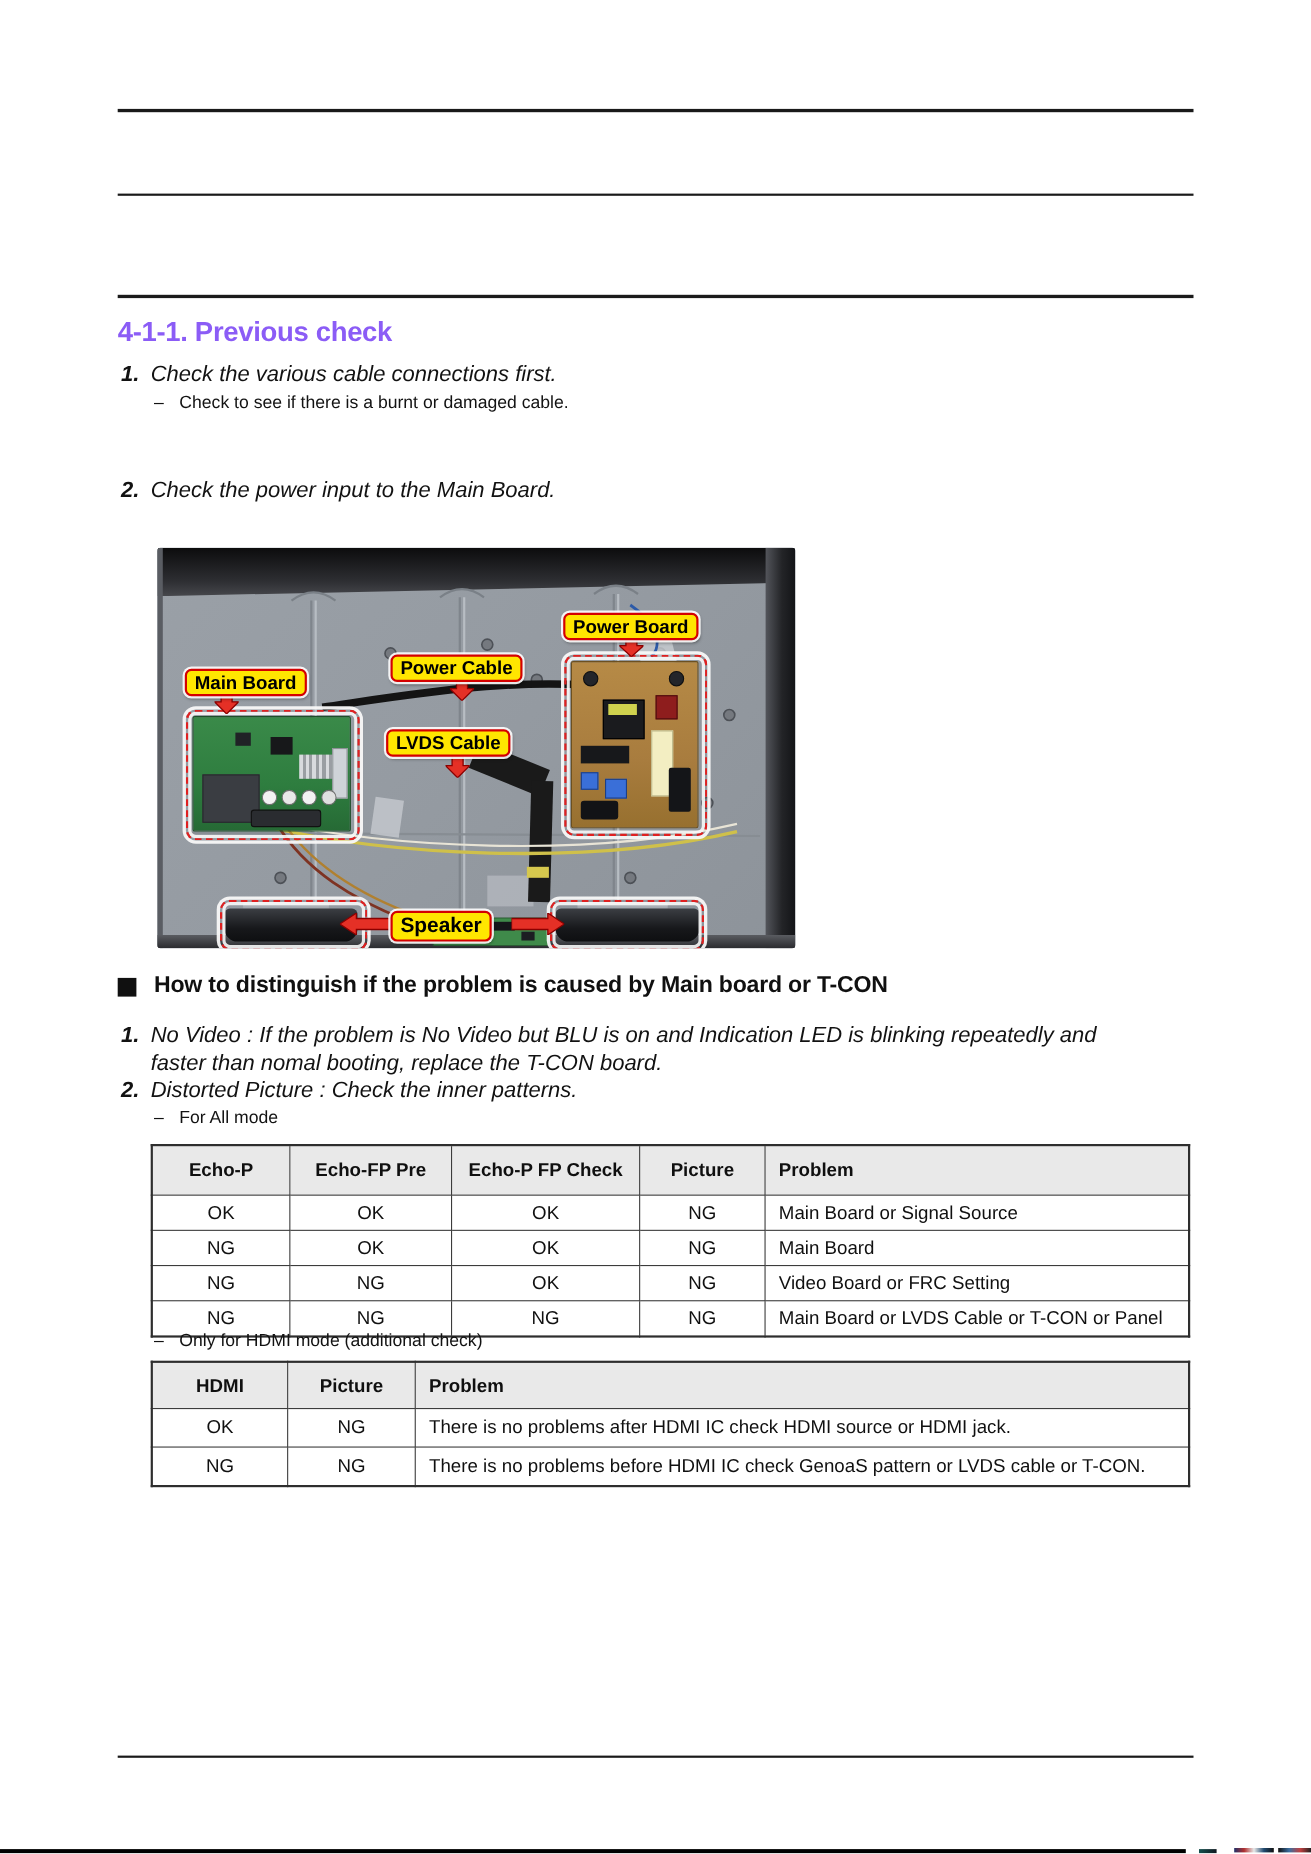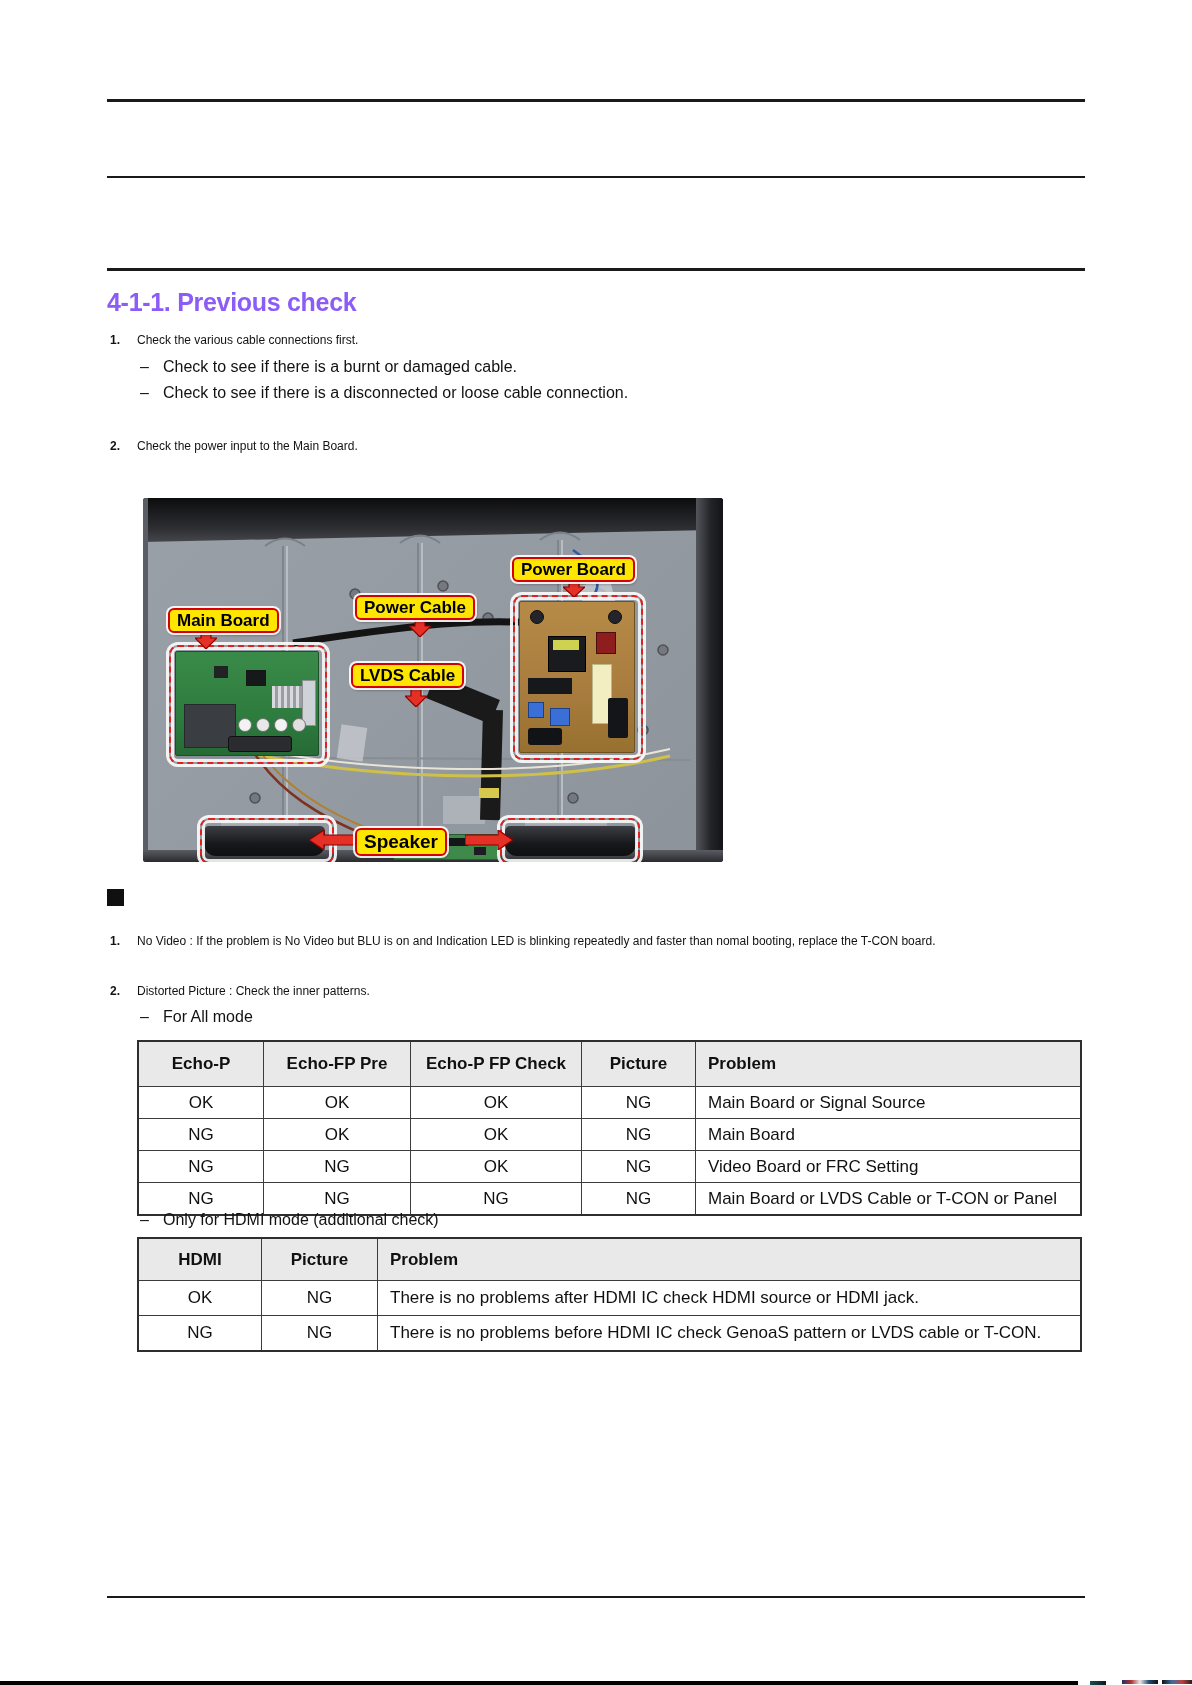--- a/index.html
+++ b/index.html
@@ -7,21 +7,21 @@
         font-family:"Liberation Sans",sans-serif;color:#121212;}
 
   .rule{position:absolute;background:#1a1a1a;}
 
   
   .h1{position:absolute;left:107px;top:288px;font-size:25px;font-weight:bold;letter-spacing:-0.3px;color:#8b5cf6;}
   .h2wrap{position:absolute;left:107px;top:884px;width:978px;display:flex;align-items:flex-start;}
   .h2square{width:17px;height:17px;background:#101010;margin-top:5px;flex:0 0 auto;}
   .h2{font-size:21px;font-weight:bold;margin-left:16px;letter-spacing:-0.2px;color:#101010;}
 
-  .step{position:absolute;left:110px;font-size:12px;line-height:21px;}
+  .step{position:absolute;left:110px;font-size:20px;line-height:21px;font-style:italic;}
   .step .num{font-weight:bold;display:inline-block;width:27px;vertical-align:top;}
   .step .txt{display:inline-block;vertical-align:top;width:910px;}
   .sub{position:absolute;left:140px;font-size:16px;line-height:20px;}
   .sub .dash{display:inline-block;width:23px;vertical-align:top;}
   .sub .txt{display:inline-block;vertical-align:top;}
 
   
   #photo{position:absolute;left:143px;top:498px;width:580px;height:364px;overflow:hidden;
          background:linear-gradient(135deg,#9aa0a7 0%,#959ba2 45%,#8d939a 100%);border-radius:3px;}
   .bezel-top{position:absolute;left:0;top:0;width:100%;height:44px;
@@ -82,23 +82,20 @@
   <div class="rule" style="left:107px;top:268px;width:978px;height:3px;"></div>
   <div class="rule" style="left:107px;top:1596px;width:978px;height:2px;"></div>
 
   <div class="h1">4-1-1. Previous check</div>
 
   <div class="step" style="top:330px;">
     <span class="num">1.</span><span class="txt">Check the various cable connections first.</span>
   </div>
   <div class="sub" style="top:357px;">
     <span class="dash">–</span><span class="txt">Check to see if there is a burnt or damaged cable.</span>
-  </div>
-  <div class="sub" style="top:383px;">
-    <span class="dash">–</span><span class="txt">Check to see if there is a disconnected or loose cable connection.</span>
   </div>
   <div class="step" style="top:436px;">
     <span class="num">2.</span><span class="txt">Check the power input to the Main Board.</span>
   </div>
 
   <div id="photo">
     <div class="bezel-top"></div>
     <div class="bezel-left"></div>
     <div class="bezel-right"></div>
     <div class="bezel-bottom"></div>
@@ -203,20 +200,21 @@
 
     <div class="photo-label" style="left:25px;top:110px;">Main Board</div>
     <div class="photo-label" style="left:212px;top:97px;">Power Cable</div>
     <div class="photo-label" style="left:208px;top:165px;">LVDS Cable</div>
     <div class="photo-label" style="left:369px;top:59px;">Power Board</div>
     <div class="photo-label big" style="left:212px;top:330px;">Speaker</div>
   </div>
 
   <div class="h2wrap">
     <div class="h2square"></div>
+    <div class="h2">How to distinguish if the problem is caused by Main board or T-CON</div>
   </div>
 
   <div class="step" style="top:928px;line-height:26px;">
     <span class="num">1.</span><span class="txt">No Video : If the problem is No Video but BLU is on and Indication LED is blinking repeatedly and faster than nomal booting, replace the T-CON board.</span>
   </div>
   <div class="step" style="top:981px;">
     <span class="num">2.</span><span class="txt">Distorted Picture : Check the inner patterns.</span>
   </div>
   <div class="sub" style="top:1007px;">
     <span class="dash">–</span><span class="txt">For All mode</span>

